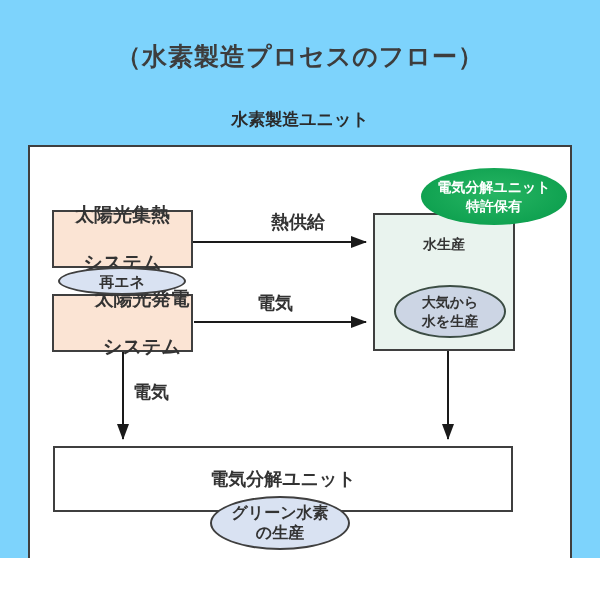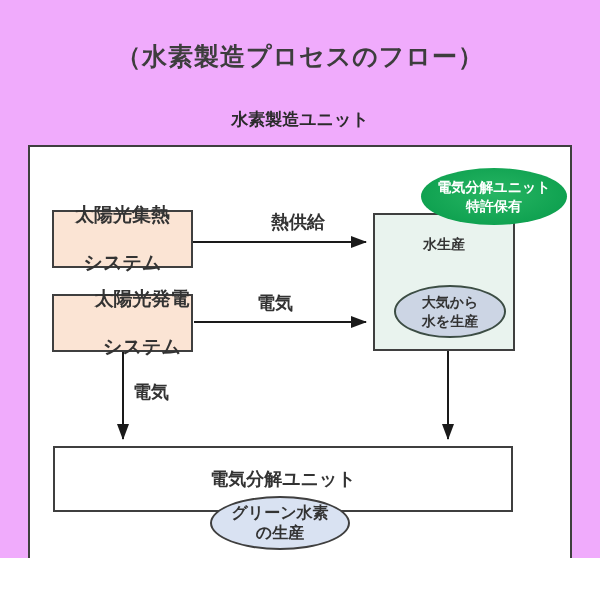--- a/index.html
+++ b/index.html
@@ -1,17 +1,17 @@
 <!DOCTYPE html>
 <html style="--peach: #fbe4d4; --light-blue: #d9e2f2; --mint: #e9f3ee; --blue-gray: #ccd5e4; --green: #10a251; --border: #3f3f3f;"><head>
 <meta charset="utf-8">
 <style>
   html,body{margin:0;padding:0;background:#fff;}
   .page{
-    position:relative;width:600px;height:558px;background:#f0abfc;overflow:hidden;
+    position:relative;width:600px;height:558px;background:#7dd3fc;overflow:hidden;
     font-family:"Liberation Sans","DejaVu Sans",sans-serif;color:#333;
   }
   .title{
     position:absolute;left:0;top:40px;width:600px;text-align:center;
     font-size:25px;font-weight:600;color:#3d3d3d;letter-spacing:1px;
   }
   .unit-label{
     position:absolute;left:28px;top:108px;width:544px;text-align:center;
     font-size:17px;font-weight:bold;color:#2b2b2b;
   }
@@ -56,20 +56,23 @@
 
   <div class="unit-label">水素製造ユニット</div>
 
   <div class="outer-box"></div>
 
   <div class="node rect solar-thermal">
     <span>太陽光集熱</span>
     <span>システム</span>
   </div>
 
+  <div class="ellipse renewable">
+    <span>再エネ</span>
+  </div>
 
   <div class="node rect solar-pv">
     <span>太陽光発電</span>
     <span>システム</span>
   </div>
 
   <div class="node rect water-unit">
     <span>水生産</span>
   </div>
 

